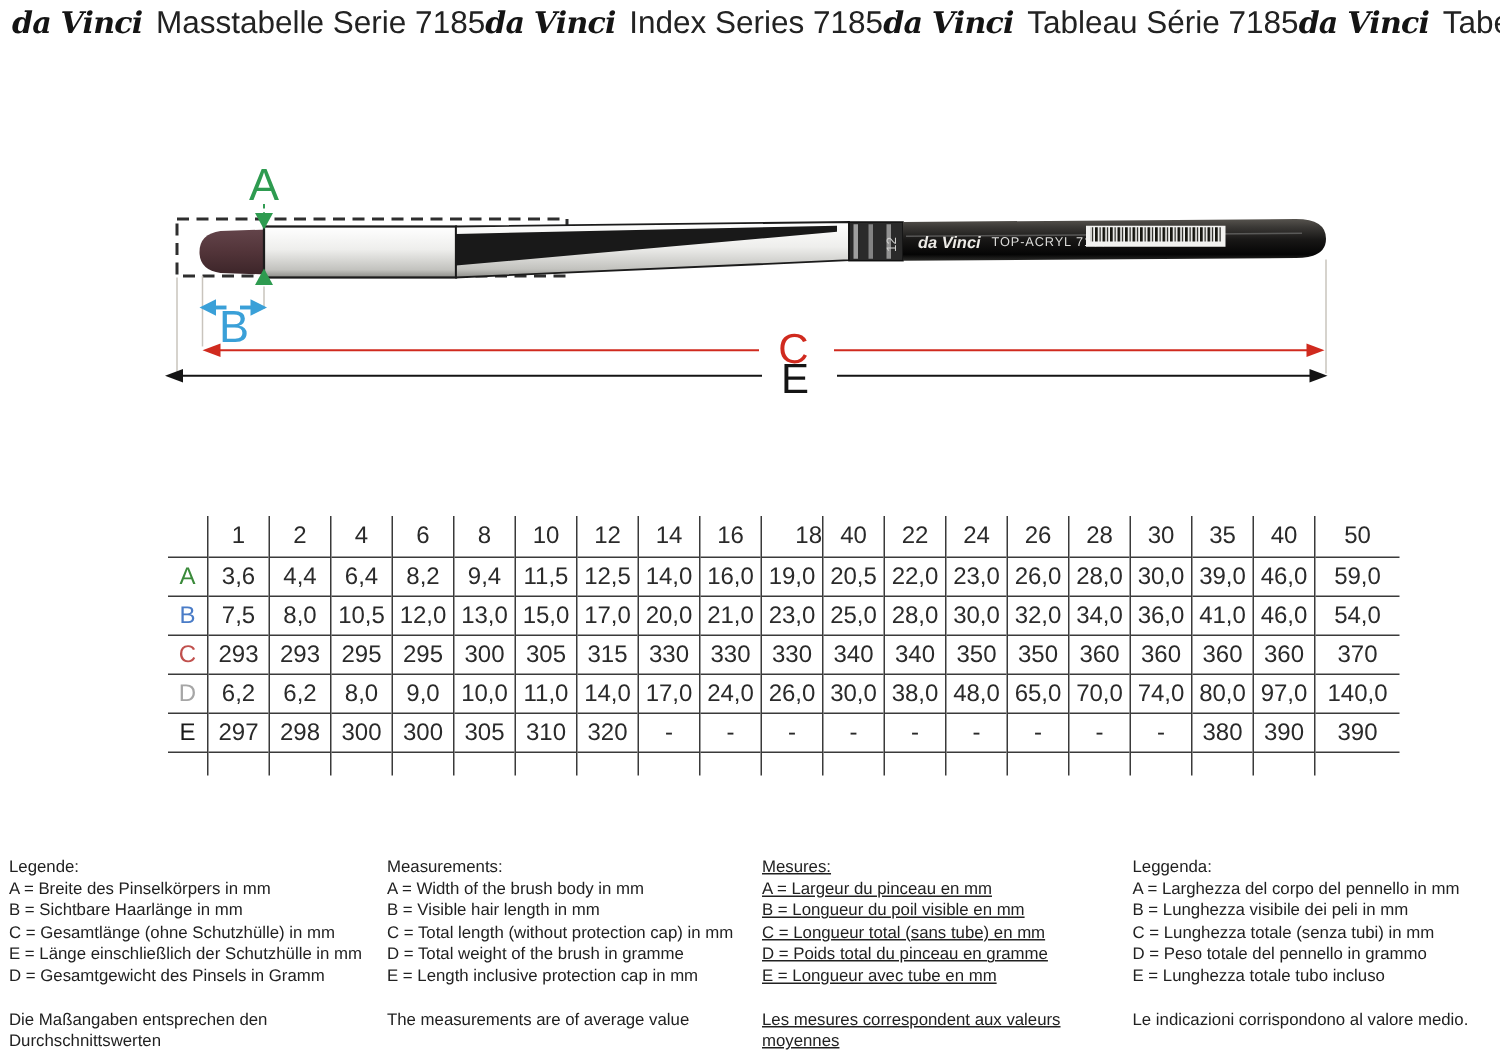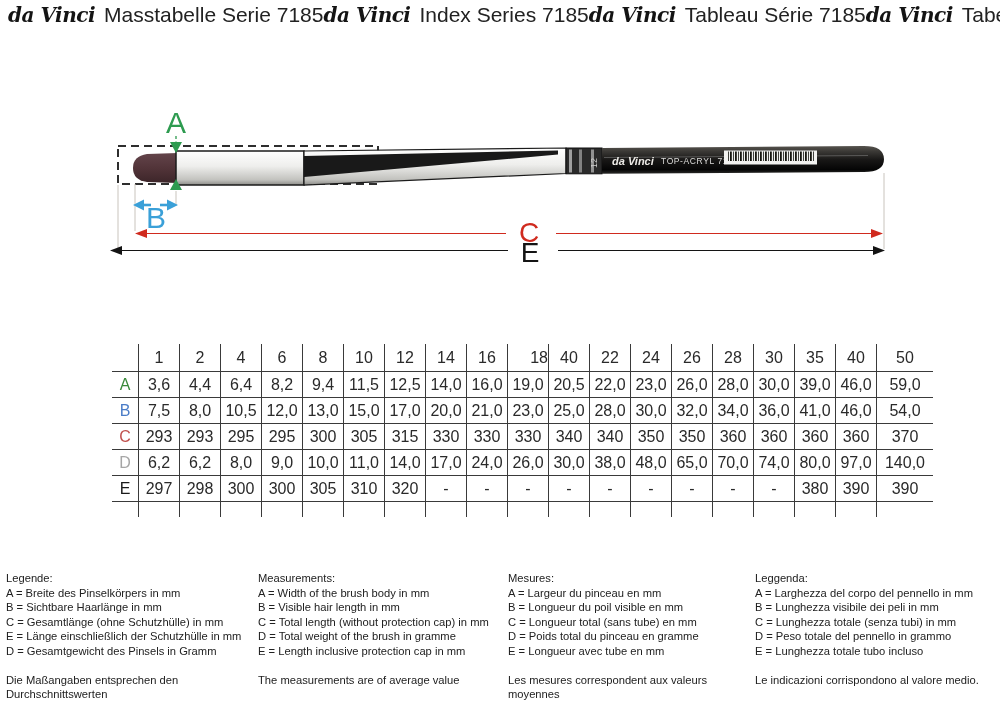--- a/index.html
+++ b/index.html
@@ -321,21 +321,21 @@
     </div>
     <div class="lg-col" style="left: 258px; width: 244px;">
       <div>Measurements:</div>
       <div>A = Width of the brush body in mm</div>
       <div>B = Visible hair length in mm</div>
       <div>C = Total length (without protection cap) in mm</div>
       <div>D = Total weight of the brush in gramme</div>
       <div>E = Length inclusive protection cap in mm</div>
       <div class="lg-note">The measurements are of average value</div>
     </div>
-    <div class="lg-col" style="left: 508px; width: 241px;">
+    <div class="lg-col" style="left: 508px; width: 241px; text-decoration: underline;">
       <div>Mesures:</div>
       <div>A = Largeur du pinceau en mm</div>
       <div>B = Longueur du poil visible en mm</div>
       <div>C = Longueur total (sans tube) en mm</div>
       <div>D = Poids total du pinceau en gramme</div>
       <div>E = Longueur avec tube en mm</div>
       <div class="lg-note">Les mesures correspondent aux valeurs moyennes</div>
     </div>
     <div class="lg-col" style="left: 755px; width: 240px;">
       <div>Leggenda:</div>

